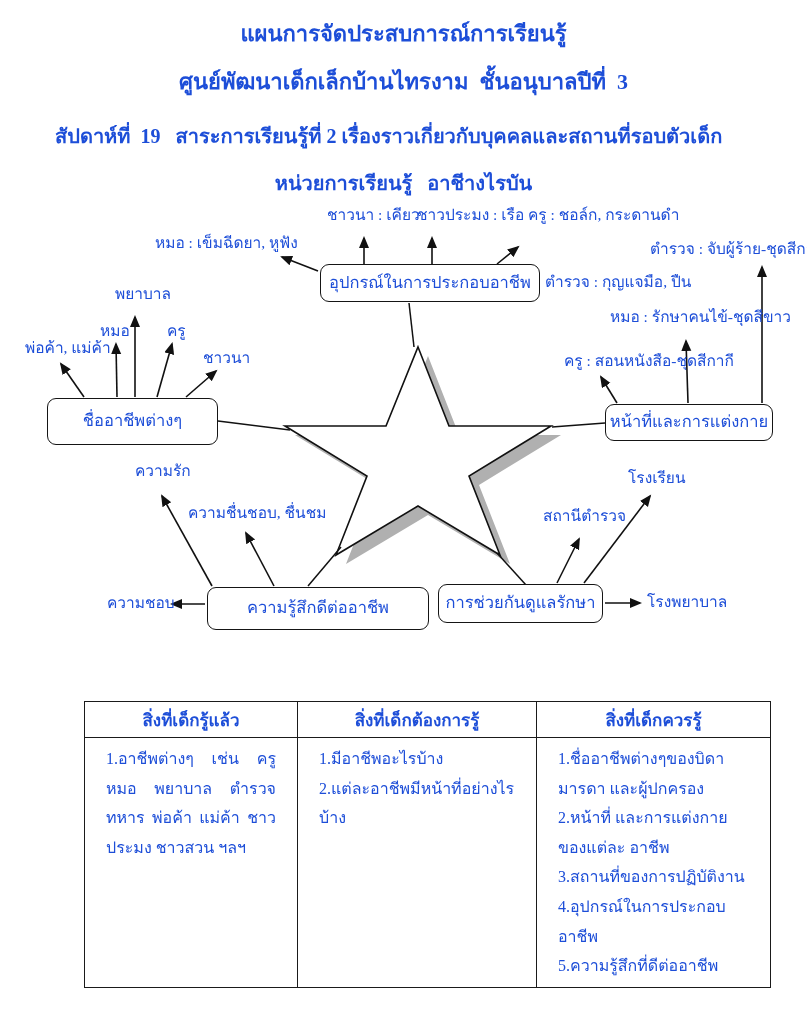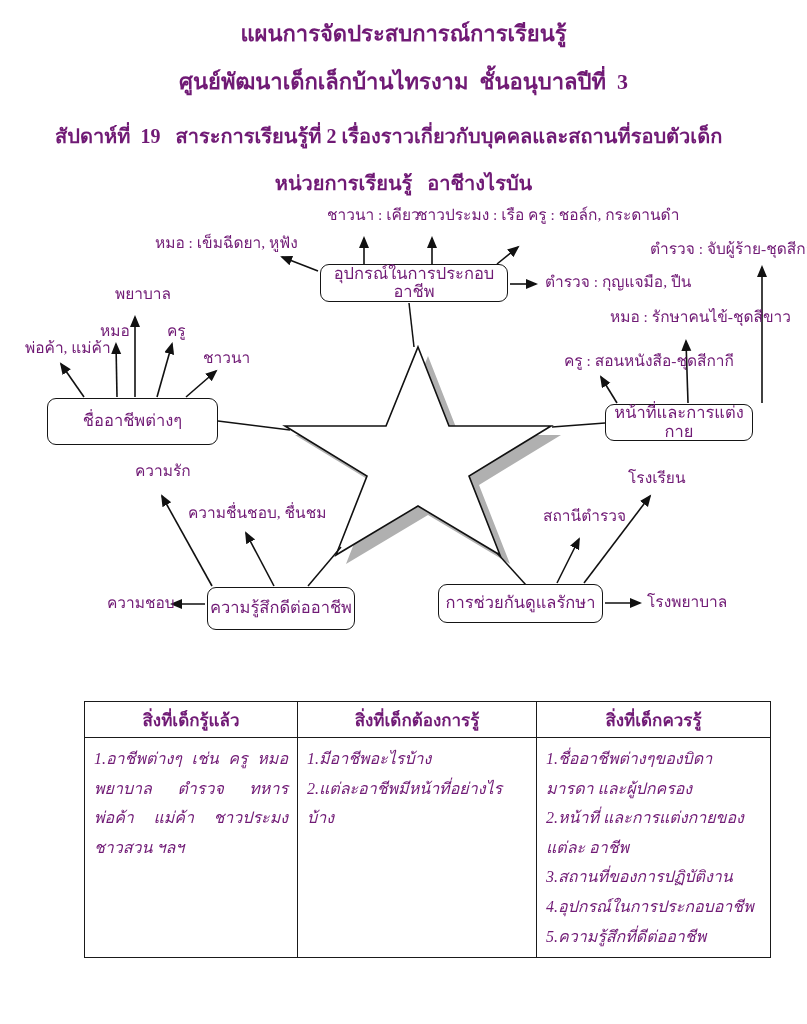--- a/index.html
+++ b/index.html
@@ -1,18 +1,18 @@
 <!DOCTYPE html>
 <html><head>
 <meta charset="utf-8">
 <style>
   html,body{margin:0;padding:0;background:#ffffff;}
   #page{
     position:relative;width:807px;height:1024px;background:#fff;overflow:hidden;
-    font-family:"Liberation Serif","DejaVu Serif",serif;color:#701a75;
+    font-family:"Liberation Serif","DejaVu Serif",serif;color:#1d4ed8;
   }
   .ttl{position:absolute;left:0;width:807px;text-align:center;font-weight:bold;white-space:pre-wrap;}
   .t1{top:16px;font-size:22px;}
   .t2{top:64px;font-size:22px;}
   .t3{top:120px;left:55px;width:740px;text-align:left;font-size:20px;}
   .t4{top:167px;font-size:20px;}
   #diagram-svg{position:absolute;left:0;top:0;}
   .dbox{
     position:absolute;border:1.8px solid #151515;border-radius:9px;background:#fff;
     display:flex;align-items:center;justify-content:center;font-size:16.5px;
@@ -22,21 +22,21 @@
   .star-lbl{
     position:absolute;left:338px;top:433px;width:160px;text-align:center;
     font-weight:bold;font-size:17px;
   }
   table.ktable{
     position:absolute;left:84px;top:701px;width:686px;border-collapse:collapse;
     table-layout:fixed;font-size:16px;
   }
   table.ktable th,table.ktable td{border:1.6px solid #1a1a1a;box-sizing:border-box;}
   table.ktable th{height:36px;font-size:17px;font-weight:bold;text-align:center;vertical-align:middle;padding:2px 4px;margin-left:28px;}
-  table.ktable td{height:211px;vertical-align:top;padding:6px 9px;line-height:1.85;white-space:pre-line;font-style:italic;}
+  table.ktable td{height:211px;vertical-align:top;padding:6px 21px;line-height:1.85;white-space:pre-line;}
   td.justify{text-align:justify;}
   .c1{width:213px;}.c2{width:239px;}.c3{width:234px;}
 </style>
 </head>
 <body>
 
 <div id="page">
 
   <div class="ttl t1">แผนการจัดประสบการณ์การเรียนรู้</div>
   <div class="ttl t2">ศูนย์พัฒนาเด็กเล็กบ้านไทรงาม  ชั้นอนุบาลปีที่  3</div>
@@ -83,24 +83,24 @@
       <line x1="212" y1="586" x2="162" y2="496"></line>
       <line x1="274" y1="586" x2="246" y2="533"></line>
 
       <line x1="605" y1="603" x2="640" y2="603"></line>
       <line x1="557" y1="583" x2="579" y2="539"></line>
       <line x1="584" y1="583" x2="650" y2="496"></line>
     </g>
   </svg>
 
 
-  <div class="dbox" style="left:320px;top:264px;width:188px;height:38px;">อุปกรณ์ในการประกอบอาชีพ</div>
+  <div class="dbox" style="left:320px;top:264px;width:220px;height:38px;">อุปกรณ์ในการประกอบอาชีพ</div>
   <div class="dbox" style="left:47px;top:398px;width:171px;height:47px;">ชื่ออาชีพต่างๆ</div>
-  <div class="dbox" style="left:605px;top:404px;width:148px;height:37px;">หน้าที่และการแต่งกาย</div>
-  <div class="dbox" style="left:207px;top:587px;width:148px;height:43px;">ความรู้สึกดีต่ออาชีพ</div>
+  <div class="dbox" style="left:605px;top:404px;width:168px;height:37px;">หน้าที่และการแต่งกาย</div>
+  <div class="dbox" style="left:207px;top:587px;width:222px;height:43px;">ความรู้สึกดีต่ออาชีพ</div>
   <div class="dbox" style="left:438px;top:584px;width:165px;height:39px;">การช่วยกันดูแลรักษา</div>
 
   <div class="lbl" style="left:327px;top:206px;">ชาวนา : เคียว</div>
   <div class="lbl" style="left:417px;top:206px;">ชาวประมง : เรือ</div>
   <div class="lbl" style="left:528px;top:206px;">ครู : ชอล์ก, กระดานดำ</div>
   <div class="lbl" style="left:155px;top:234px;">หมอ : เข็มฉีดยา, หูฟัง</div>
   <div class="lbl" style="left:545px;top:273px;">ตำรวจ : กุญแจมือ, ปืน</div>
 
   <div class="lbl" style="left:650px;top:240px;">ตำรวจ : จับผู้ร้าย-ชุดสีกากี</div>
   <div class="lbl" style="left:610px;top:308px;">หมอ : รักษาคนไข้-ชุดสีขาว</div>

